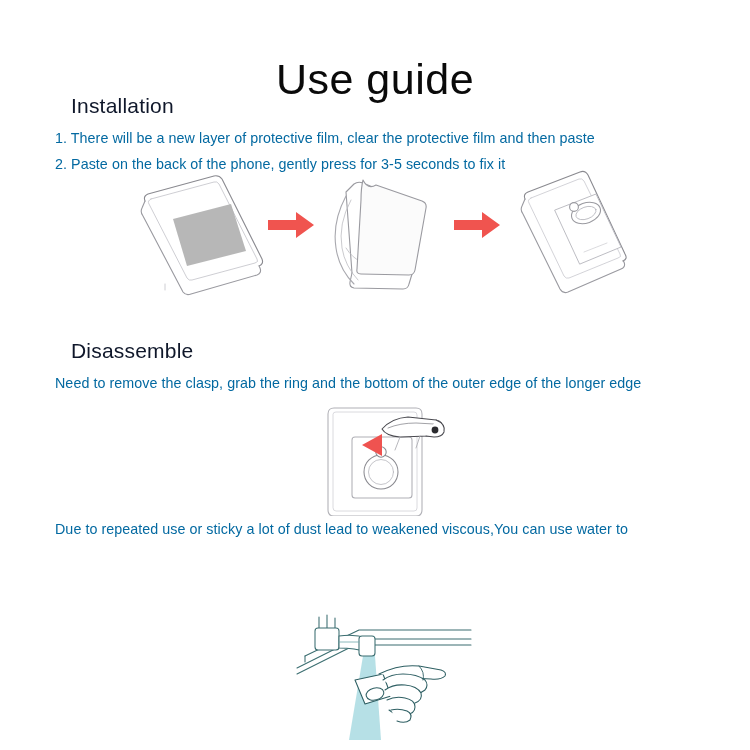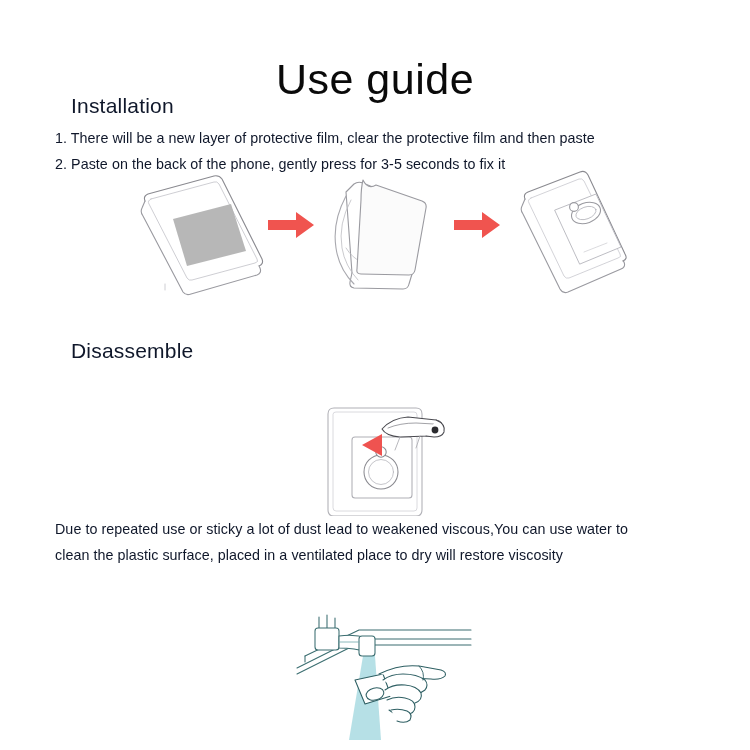--- a/index.html
+++ b/index.html
@@ -39,21 +39,21 @@
   .section-heading {
     font-size: 21px;
     font-weight: 400;
     color: #0f172a;
     letter-spacing: 0.2px;
     margin: 0 0 6px 16px;
     line-height: 1.25;
   }
   .section-line {
     font-size: 14.3px;
-    color: #0f172a;
+    color: #0369a1;
     line-height: 26px;
     letter-spacing: 0.05px;
     white-space: nowrap;
   }
 
   #section-installation { top: 93px; }
   #section-disassemble  { top: 338px; }
   #section-cleaning     { top: 516px; }
 
   .figure { position: absolute; }
@@ -118,20 +118,21 @@
           <ellipse cx="468" cy="47" rx="10.5" ry="6" transform="rotate(-20 468 47)" fill="#ffffff" stroke="#b6b6bc" stroke-width="0.8"></ellipse>
           <circle cx="456" cy="41" r="4.4" fill="#ffffff" stroke="#9a9aa0"></circle>
           <path d="M466 86 L489 77" stroke="#d2d2d6" stroke-width="0.8"></path>
         </g>
       </g>
     </svg>
   </div>
 
   <div class="section" id="section-disassemble">
     <div class="section-heading">Disassemble</div>
+    <div class="section-line">Need to remove the clasp, grab the ring and the bottom of the outer edge of the longer edge</div>
   </div>
 
   <div class="figure" id="figure-disassemble">
     <svg viewBox="0 0 170 110" xmlns="http://www.w3.org/2000/svg">
       <g fill="none" stroke="#9a9aa0" stroke-width="1.05" stroke-linejoin="round" stroke-linecap="round">
 
         <g>
           <path d="M32 8 Q32 2 38 2 L120 2 Q126 2 126 8 L126 104 Q126 110 120 110 L38 110 Q32 110 32 104 Z" fill="#ffffff" stroke="#b0b0b6"></path>
           <path d="M37 8 Q37 6 40 6 L118 6 Q121 6 121 9 L121 102 Q121 105 118 105 L40 105 Q37 105 37 102 Z" fill="#ffffff" stroke="#d0d0d6" stroke-width="0.8"></path>
 
@@ -151,21 +152,20 @@
           <path d="M124 30 L120 42" stroke="#b0b0b6" stroke-width="0.9"></path>
         </g>
 
         <polygon points="86,28 86,50 66,39" fill="#ef5350" stroke="none"></polygon>
       </g>
     </svg>
   </div>
 
   <div class="section" id="section-cleaning">
     <div class="section-line">Due to repeated use or sticky a lot of dust lead to weakened viscous,You can use water to</div>
-    <div class="section-line">clean the plastic surface, placed in a ventilated place to dry will restore viscosity</div>
   </div>
 
   <div class="figure" id="figure-cleaning">
     <svg viewBox="0 0 180 135" xmlns="http://www.w3.org/2000/svg">
       <g fill="none" stroke="#2e5f63" stroke-width="1.05" stroke-linejoin="round" stroke-linecap="round">
 
         <path d="M68 44 L80 44 L86 128 L54 128 Z" fill="#a9dbe2" stroke="none" opacity="0.85"></path>
 
         <g>
           <path d="M2 56 L60 27 L176 27" stroke="#3a6d70"></path>

